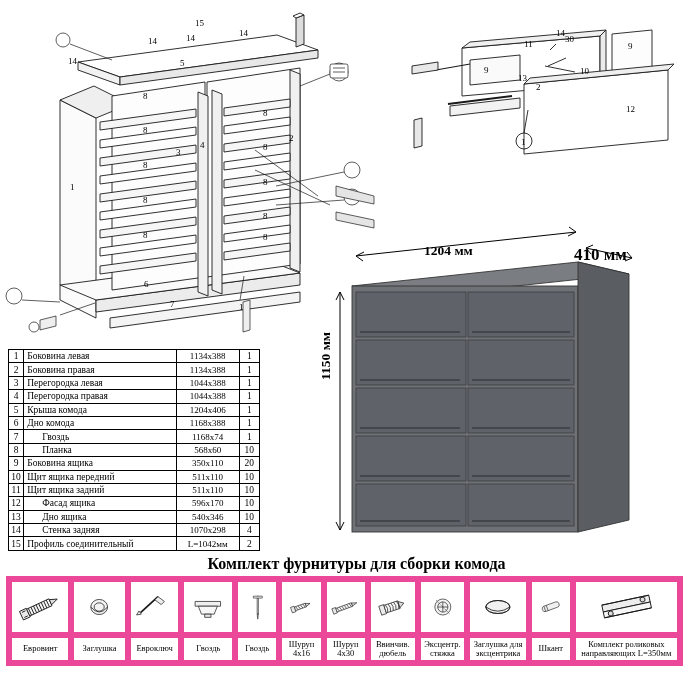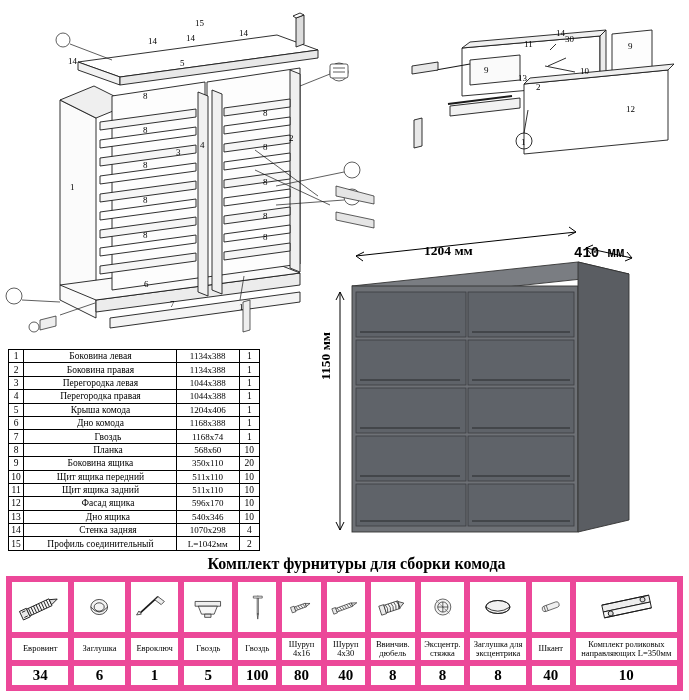--- a/index.html
+++ b/index.html
@@ -25,32 +25,32 @@
   }
   .parts-table td {
     border: 1px solid #000;
     padding: 0px 2px;
     height: 13.4px;
     line-height: 12px;
     white-space: nowrap;
     overflow: hidden;
   }
   .parts-table td.num { width: 15px; text-align:center; }
-  .parts-table td.name { width: 150px; text-align:center; padding-left:3px;font-family:Liberation Serif, serif; }
+  .parts-table td.name { width: 150px; text-align:left; padding-left:3px;font-family:Liberation Serif, serif; }
   .parts-table td.name.ind { padding-left: 18px; }
   .parts-table td.size { width: 62px; text-align:center; font-size:9px;}
   .parts-table td.qty { width: 20px; text-align:center; }
 
   
   .dim-label {
     position:absolute; font-weight:bold; font-size:13.5px;
     font-family:"Liberation Serif", serif;
   }
   .dim-w { left:424px; top:243px; }
-  .dim-d { left:574px; top:245px; font-size:14px;font-family:Liberation Mono, monospace; }
+  .dim-d { left:574px; top:245px; font-size:17px; }
   .dim-h { left:318px; top:380px; transform: rotate(-90deg); transform-origin: left top; }
 
   
   .hw-title {
     position:absolute; left:12px; top:555px; width:689px;
     text-align:center; font-size:16px; font-weight:bold;
     font-family:"Liberation Serif", serif;
   }
   .hw-table {
     position:absolute; left:6px; top:576px; width:677px;
@@ -504,30 +504,16 @@
           <td>Гвоздь</td>
           <td>Гвоздь</td>
           <td>Шуруп<br>4х16</td>
           <td>Шуруп<br>4х30</td>
           <td>Ввинчив.<br>дюбель</td>
           <td>Эксцентр.<br>стяжка</td>
           <td>Заглушка для<br>эксцентрика</td>
           <td>Шкант</td>
           <td>Комплект роликовых<br>направляющих L=350мм</td>
         </tr>
-      <tr class="counts" id="hw-counts">
-          <td>34</td>
-          <td>6</td>
-          <td>1</td>
-          <td>5</td>
-          <td>100</td>
-          <td>80</td>
-          <td>40</td>
-          <td>8</td>
-          <td>8</td>
-          <td>8</td>
-          <td>40</td>
-          <td>10</td>
-        </tr>
     </tbody>
   </table>
 
 </div>
 
 </body></html>

